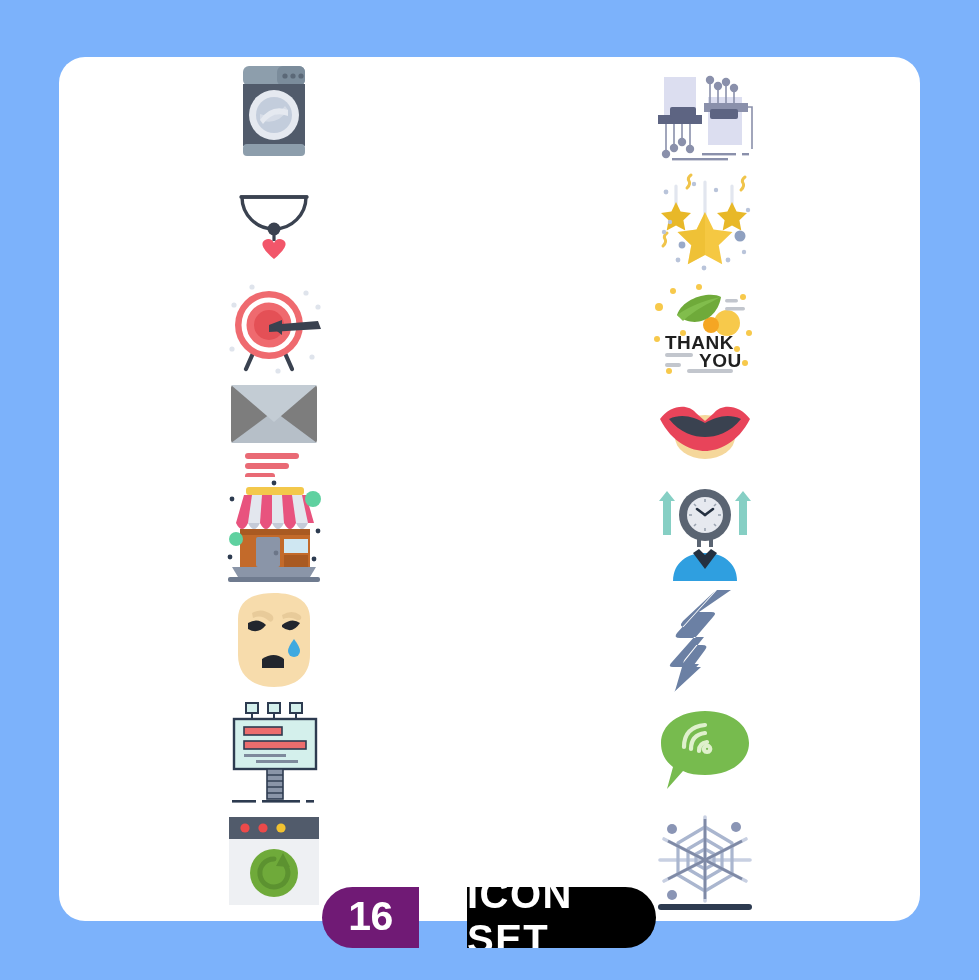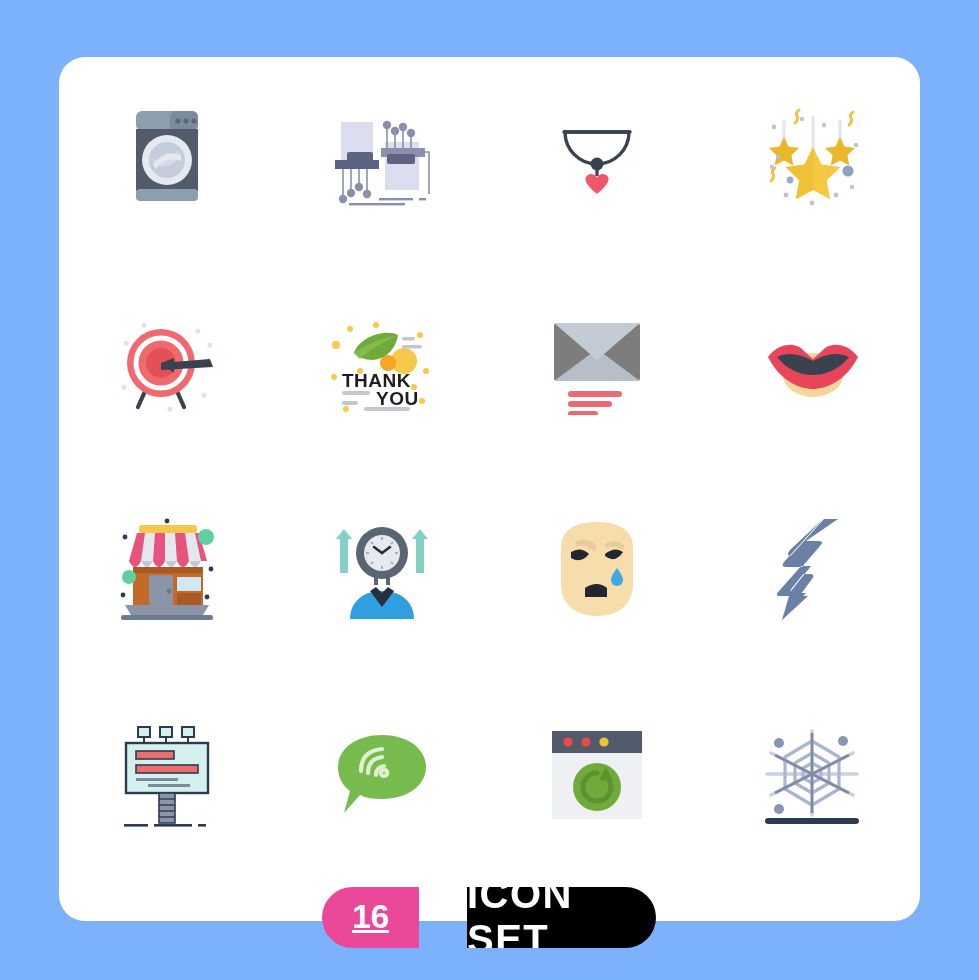--- a/index.html
+++ b/index.html
@@ -17,48 +17,47 @@
     width: 861px; height: 864px;
     background: #ffffff;
     border-radius: 26px;
   }
 
   .grid {
     position: absolute;
     left: 59px; top: 57px;
     width: 861px; height: 820px;
     display: grid;
-    grid-template-columns: repeat(4, 1fr);
+    grid-template-columns: repeat(2, 1fr);
     grid-template-rows: repeat(4, 1fr);
   }
   .cell {
     display: flex;
     align-items: center;
     justify-content: center;
   }
   .cell svg { display: block; }
 
   .banner {
     position: absolute;
     left: 322px; top: 887px;
     width: 334px; height: 61px;
     border-radius: 31px;
     overflow: hidden;
     display: flex;
     align-items: stretch;
   }
   .banner-count {
-    background: #ec4899;
+    background: #701a75;
     color: #ffffff;
     width: 97px;
     display: flex; align-items: center; justify-content: center;
-    font-size: 34px; font-weight: bold;
+    font-size: 41px; font-weight: bold;
     letter-spacing: -0.5px;
     padding-bottom: 2px;
-    text-decoration: underline;
   }
   .banner-label {
     background: #000000;
     color: #ffffff;
     flex: 1;
     display: flex; align-items: center; justify-content: center;
     font-size: 40px; font-weight: bold;
     letter-spacing: 1.5px;
     padding-bottom: 2px;
     padding-right: 6px;

